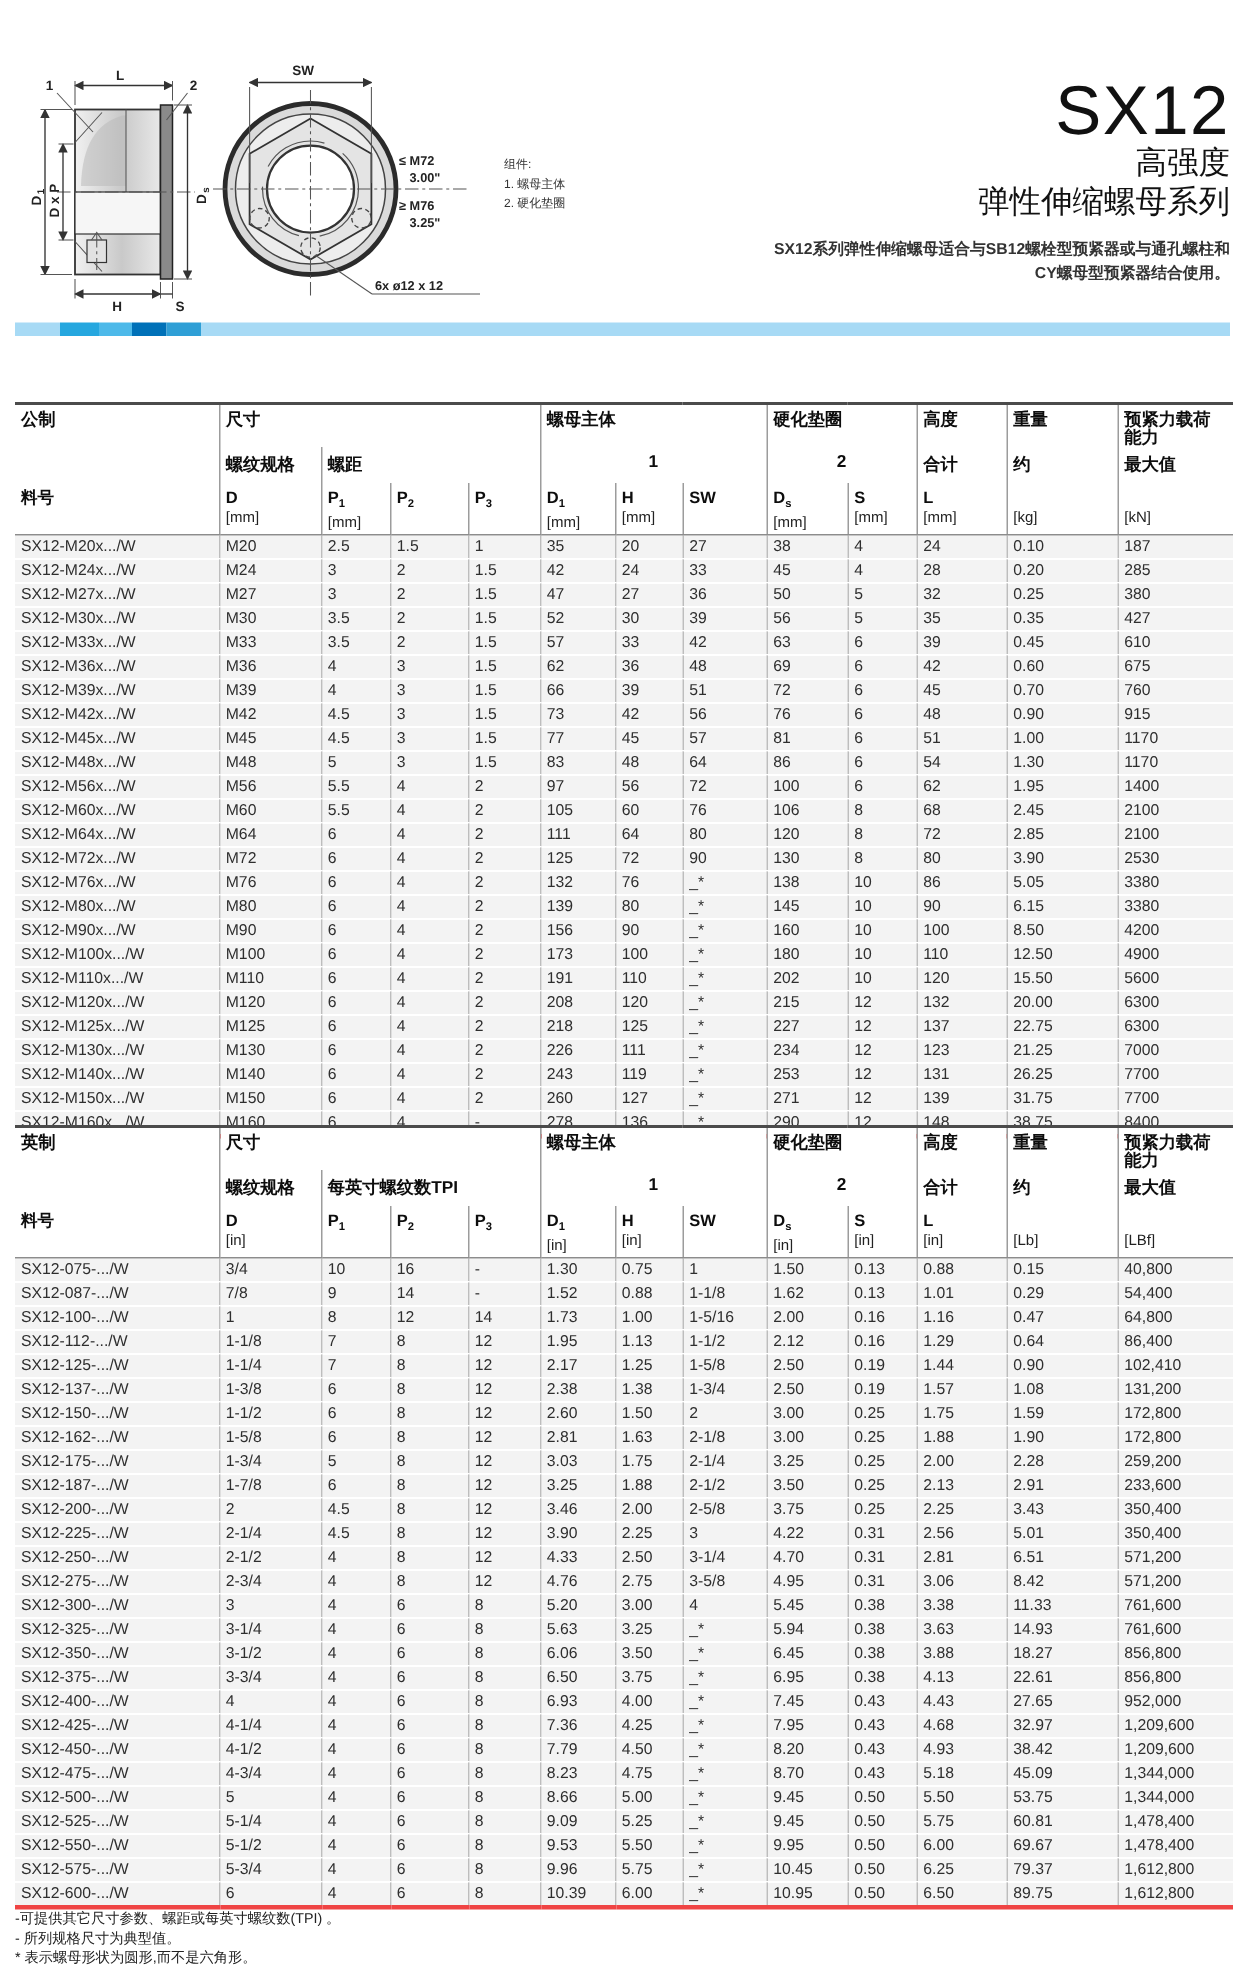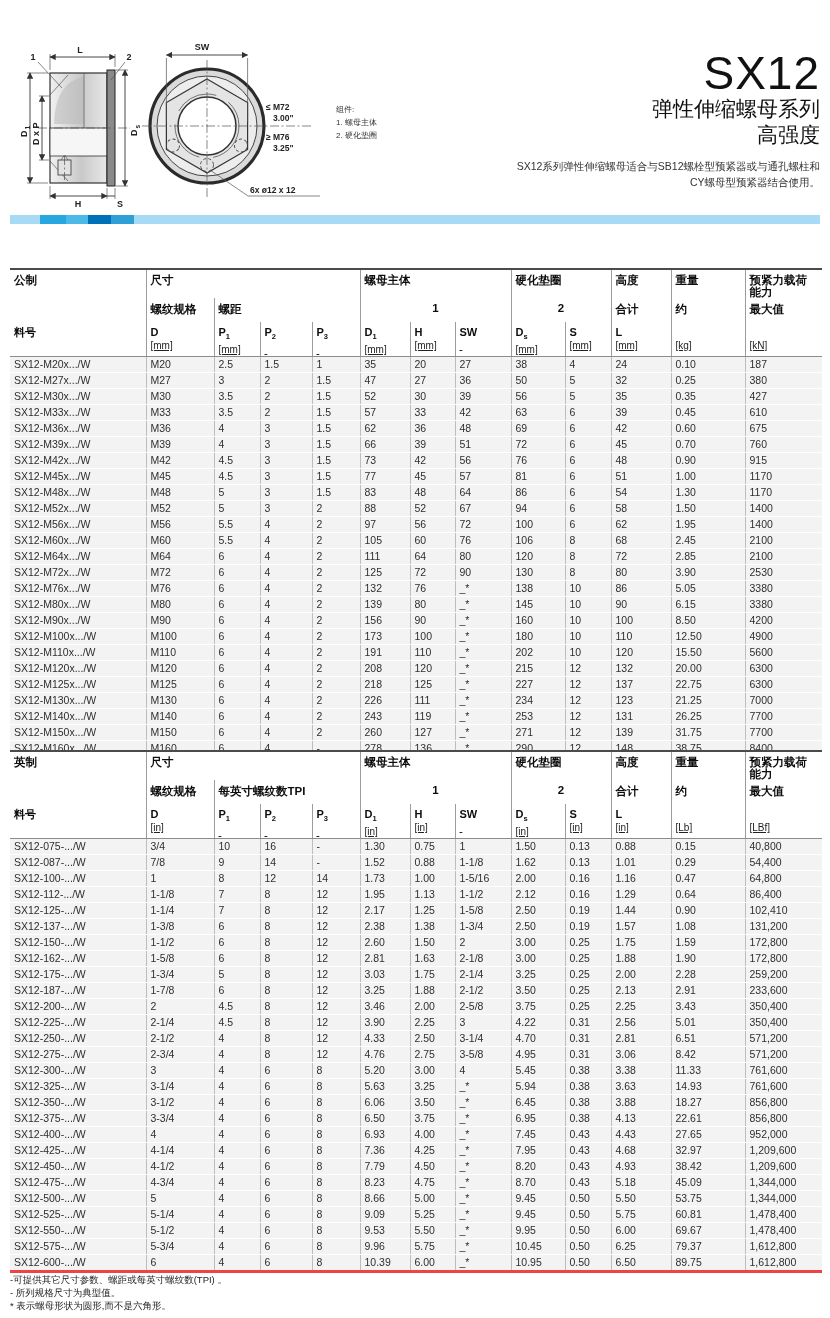--- a/index.html
+++ b/index.html
@@ -3,21 +3,21 @@
 <meta charset="utf-8">
 <title>SX12</title>
 <style>
   html,body{margin:0;padding:0;background:#fff;}
   body{width:830px;height:1318px;position:relative;font-family:"Liberation Sans","DejaVu Sans",sans-serif;color:#1a1a1a;overflow:hidden;}
 
   
   .title-block{position:absolute;top:50px;right:10px;width:440px;text-align:right;}
   .product-name{font-size:46px;font-weight:400;letter-spacing:1px;line-height:1;color:#111;}
   .subtitle{font-size:21px;font-weight:500;line-height:1.25;color:#111;}
-  .desc{font-size:10.5px;line-height:1.55;color:#333;margin-top:9px;}
+  .desc{font-size:10.5px;line-height:1.55;color:#333;margin-top:9px;font-weight:bold;}
 
   
   .topbar{position:absolute;top:215px;left:10px;width:810px;height:9px;display:flex;}
   .topbar div{height:100%;}
 
   
   svg{position:absolute;left:0;top:0;}
   .dline{stroke:#333;stroke-width:0.9;fill:none;}
   .ext{stroke:#555;stroke-width:0.7;fill:none;}
   .cl{stroke:#555;stroke-width:0.7;fill:none;stroke-dasharray:9 2.5 2 2.5;}
@@ -29,21 +29,21 @@
   
   .table-wrap{position:absolute;left:10px;width:812px;}
   #metric-wrap{top:228px;margin-top:40px;}
   #imperial-wrap{top:750px;}
   table.spec{border-collapse:collapse;table-layout:fixed;width:812px;border-top:2px solid #4b4b4b;}
   table.spec td{white-space:nowrap;overflow:hidden;}
   thead td{background:#fff;vertical-align:top;padding:4px 4px 0 4px;color:#0d0d0d;}
   td.h1{height:22px;font-weight:bold;font-size:11.5px;line-height:12px;}
   td.h2{height:20px;font-weight:bold;font-size:11.5px;}
   td.h3{height:30px;font-weight:bold;font-size:11px;line-height:13px;}
-  td.h3 .unit{font-weight:normal;font-size:10px;color:#222;text-decoration:underline;}
+  td.h3 .unit{font-weight:normal;font-size:10px;color:#222;}
   td.h3 sub{font-size:7.5px;}
   .bR{border-right:1px solid #9c9c9c;}
   .center{text-align:center;}
   tr.hr3 td{border-bottom:1.5px solid #8c8c8c;}
   tbody td{background:#f3f3f3;border-right:1px solid #bdbdbd;border-bottom:1px solid #fff;
            font-size:10.5px;color:#2e2e2e;padding:1px 4px;height:13px;line-height:13px;}
   tbody td:last-child{border-right:none;}
   tbody tr:last-child td{border-bottom:3px solid #ef4444;}
 
   
@@ -147,22 +147,22 @@
 
   <g>
     <text class="comp" x="336" y="112">组件:</text>
     <text class="comp" x="336" y="125">1. 螺母主体</text>
     <text class="comp" x="336" y="138">2. 硬化垫圈</text>
   </g>
 </svg>
 
 <div class="title-block">
   <div class="product-name">SX12</div>
+  <div class="subtitle">高强度</div>
   <div class="subtitle">弹性伸缩螺母系列</div>
-  <div class="subtitle">高强度</div>
   <div class="desc">
     <span>SX12系列弹性伸缩螺母适合与SB12螺栓型预紧器或与通孔螺柱和</span><br>
     <span>CY螺母型预紧器结合使用。</span>
   </div>
 </div>
 
 <div class="topbar" id="topbar">
     <div style="width: 30px; background: rgb(167, 218, 245);"></div>
     <div style="width: 26px; background: rgb(38, 167, 223);"></div>
     <div style="width: 22px; background: rgb(77, 185, 233);"></div>
@@ -270,20 +270,35 @@
           <td>35</td>
           <td>20</td>
           <td>27</td>
           <td>38</td>
           <td>4</td>
           <td>24</td>
           <td>0.10</td>
           <td>187</td>
         </tr>
         <tr>
+          <td>SX12-M24x.../W</td>
+          <td>M24</td>
+          <td>3</td>
+          <td>2</td>
+          <td>1.5</td>
+          <td>42</td>
+          <td>24</td>
+          <td>33</td>
+          <td>45</td>
+          <td>4</td>
+          <td>28</td>
+          <td>0.20</td>
+          <td>285</td>
+        </tr>
+        <tr>
           <td>SX12-M27x.../W</td>
           <td>M27</td>
           <td>3</td>
           <td>2</td>
           <td>1.5</td>
           <td>47</td>
           <td>27</td>
           <td>36</td>
           <td>50</td>
           <td>5</td>
@@ -388,35 +403,20 @@
           <td>3</td>
           <td>1.5</td>
           <td>83</td>
           <td>48</td>
           <td>64</td>
           <td>86</td>
           <td>6</td>
           <td>54</td>
           <td>1.30</td>
           <td>1170</td>
-        </tr>
-        <tr>
-          <td>SX12-M52x.../W</td>
-          <td>M52</td>
-          <td>5</td>
-          <td>3</td>
-          <td>2</td>
-          <td>88</td>
-          <td>52</td>
-          <td>67</td>
-          <td>94</td>
-          <td>6</td>
-          <td>58</td>
-          <td>1.50</td>
-          <td>1400</td>
         </tr>
         <tr>
           <td>SX12-M56x.../W</td>
           <td>M56</td>
           <td>5.5</td>
           <td>4</td>
           <td>2</td>
           <td>97</td>
           <td>56</td>
           <td>72</td>

